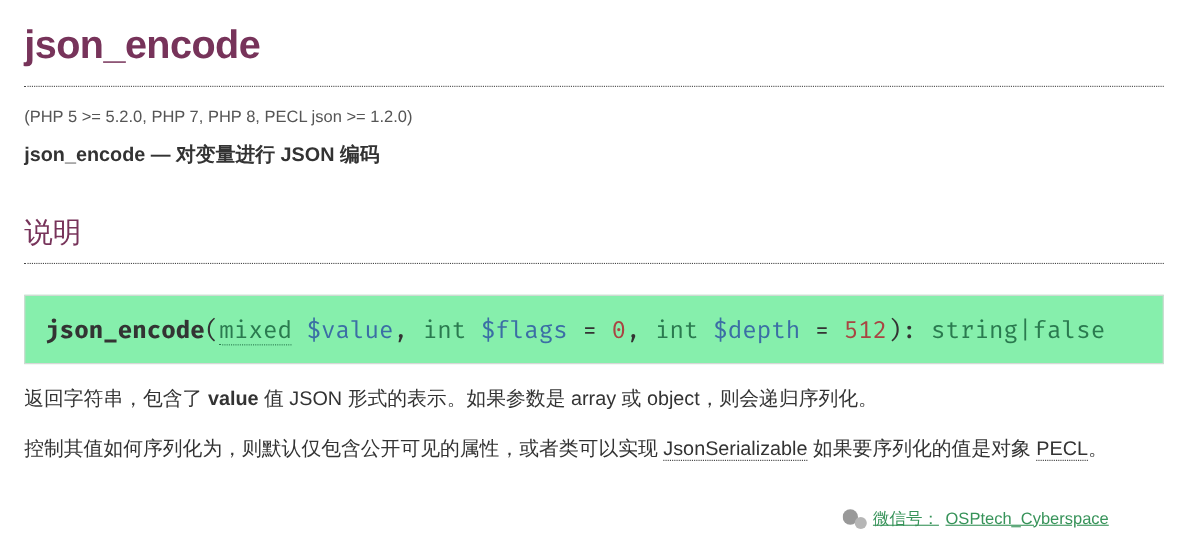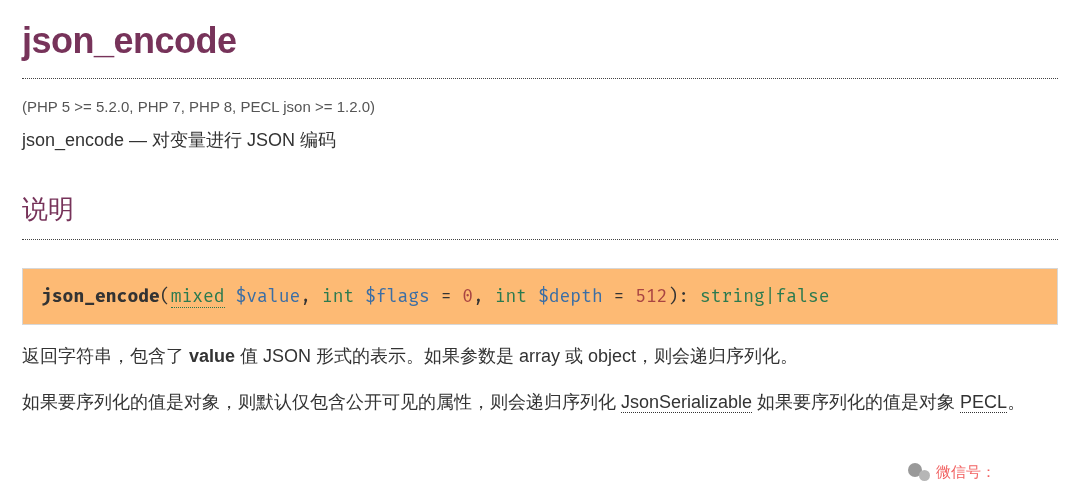--- a/index.html
+++ b/index.html
@@ -22,67 +22,67 @@
   .version-info {
     color: #555;
     font-size: 15px;
     margin-top: 17px;
     font-weight: 400;
   }
   .summary {
     color: #333;
     font-size: 18px;
     margin-top: 8px;
-    font-weight: 400;
+    font-weight: 700;
   }
   h2.section-h {
     color: #77335a;
     font-size: 26px;
     font-weight: 400;
     margin-top: 38px;
     padding-bottom: 8px;
     border-bottom: 1px dotted #444;
-    font-family: Liberation Mono, monospace;
   }
   .codebox {
     border: 1px solid #d7d7d7;
-    background: #fdba74;
+    background: #86efac;
     padding: 14px 18px;
     margin-top: 28px;
     font-family: "Fira Mono", Consolas, "Courier New", monospace;
-    font-size: 18px;
+    font-size: 22px;
     white-space: nowrap;
     overflow-x: auto;
     color: #333;
   }
   .codebox .fn   { color: #333; font-weight: 600; }
   .codebox .type { color: #2a7a4f; }
   .codebox .type-u { color: #2a7a4f; border-bottom: 1px dotted #2a7a4f; }
   .codebox .var  { color: #3b6ea5; }
   .codebox .num  { color: #a94442; }
   .codebox .p    { color: #333; }
   p.body-text {
     color: #333;
     font-size: 18px;
     margin-top: 16px;
     line-height: 1.7;
   }
   .kw-strong { font-weight: 700; color: #333; }
   .dotted    { border-bottom: 1px dotted #333; }
   .watermark {
     position: fixed;
-    right: 84px;
+    right: 72px;
     bottom: 20px;
     display: flex;
     align-items: center;
     gap: 6px;
-    color: #ef4444;
+    color: #15803d;
     font-size: 15px;
     pointer-events: none;
     opacity: 0.85;
+    text-decoration: underline;
   }
   .watermark .wechat-ico {
     width: 22px; height: 22px;
     position: relative;
   }
   .watermark .wechat-ico::before,
   .watermark .wechat-ico::after {
     content: "";
     position: absolute;
     border-radius: 50%;
@@ -103,19 +103,20 @@
 
 <div class="codebox">
   <span class="fn">json_encode</span><span class="p">(</span><span class="type-u">mixed</span><span class="p"> </span><span class="var">$value</span><span class="p">, </span><span class="type">int</span><span class="p"> </span><span class="var">$flags</span><span class="p"> = </span><span class="num">0</span><span class="p">, </span><span class="type">int</span><span class="p"> </span><span class="var">$depth</span><span class="p"> = </span><span class="num">512</span><span class="p">): </span><span class="type">string|false</span>
 </div>
 
 <p class="body-text">
   <span>返回字符串，包含了 </span><span class="kw-strong">value</span><span> 值 JSON 形式的表示。如果参数是 array 或 object，则会递归序列化。</span>
 </p>
 
 <p class="body-text">
-  <span>如果要序列化的值是对象，则默认仅包含公开可见的属性，则会递归序列化 </span><span class="dotted">JsonSerializable</span><span> 如果要序列化的值是对象 </span><span class="dotted">PECL</span><span>。</span>
+  <span>控制其值如何序列化为，则默认仅包含公开可见的属性，或者类可以实现 </span><span class="dotted">JsonSerializable</span><span> 如果要序列化的值是对象 </span><span class="dotted">PECL</span><span>。</span>
 </p>
 
 <div class="watermark">
   <span class="wechat-ico"></span>
   <span>微信号：</span>
+    <span>OSPtech_Cyberspace</span>
 </div>
 
 </body></html>

